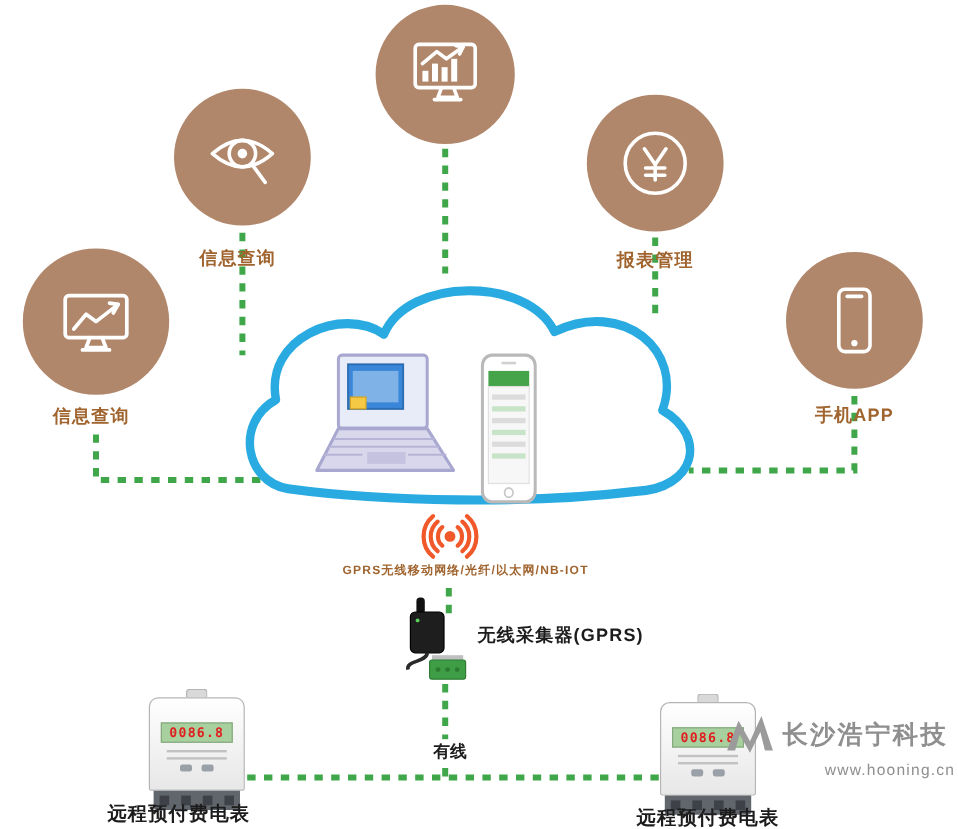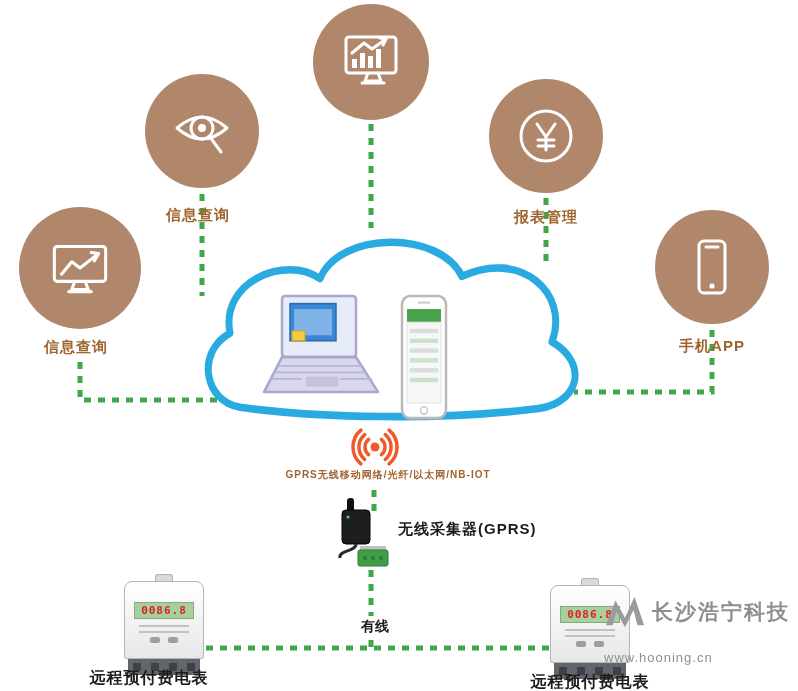--- a/index.html
+++ b/index.html
@@ -53,21 +53,21 @@
   .meter-terminal{height:16px;margin:0 4px;background:#61666d;border-radius:0 0 3px 3px;display:flex;justify-content:space-around;align-items:center;}
   .meter-terminal span{width:8px;height:8px;background:#3e4248;}
   .meter-label{
     position:absolute;width:150px;text-align:center;
     color:var(--dark_text);font-weight:bold;font-size:16px;letter-spacing:1px;
   }
   
   .watermark{position:absolute;left:604px;top:592px;width:192px;color:var(--watermark_gray);}
   .wm-row{display:flex;align-items:center;gap:6px;}
   .wm-company{font-size:21px;font-weight:bold;letter-spacing:2px;white-space:nowrap;}
-  .wm-url{font-size:13px;margin-top:18px;letter-spacing:1px;}
+  .wm-url{font-size:13px;text-align:right;margin-top:2px;letter-spacing:1px;}
 </style>
 </head>
 <body>
 
 <div class="stage">
 
   <svg class="layer" width="798" height="691" aria-hidden="true">
     <path class="connector" d="M 80 362 L 80 400 L 218 400"></path>
     <path class="connector" d="M 202 194 L 202 296"></path>
     <path class="connector" d="M 371 124 L 371 228"></path>

